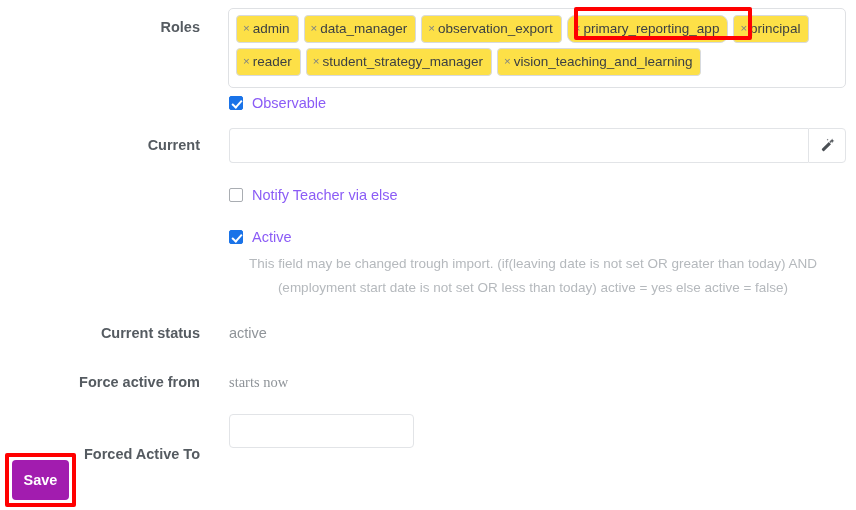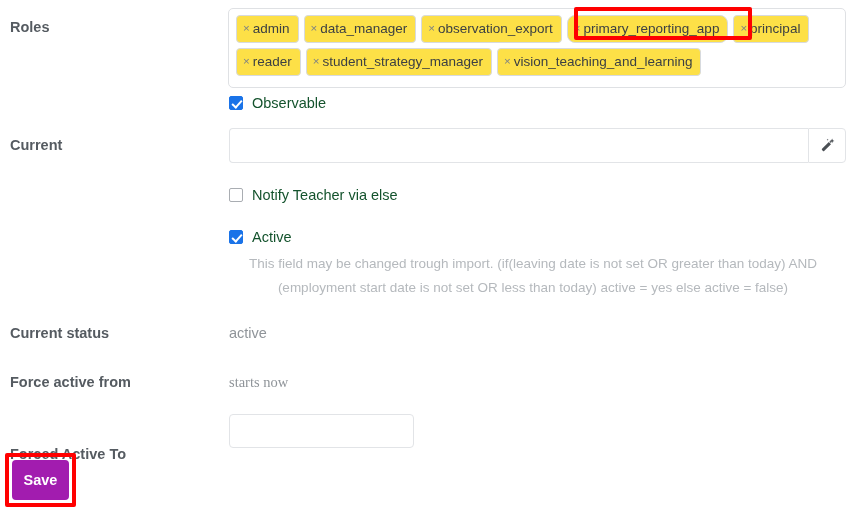--- a/index.html
+++ b/index.html
@@ -24,20 +24,21 @@
     width: 856px;
   }
 
   .form-row {
     position: absolute;
     display: block;
   }
 
   .label {
     position: absolute;
+    text-align: right;
     font-weight: bold;
     font-size: 14.5px;
     color: #555b61;
     width: 190px;
     left: 10px;
   }
 
   
   #row-roles { left: 0; top: 0; }
   #roles-label { top: 19px; }
@@ -121,21 +122,21 @@
     border: solid #ffffff;
     border-width: 0 2px 2px 0;
     transform: rotate(42deg);
   }
   .cb.off {
     background: #ffffff;
     border: 1px solid #a9adb2;
   }
   .check-label {
     font-size: 14.5px;
-    color: #14532d;
+    color: #8b5cf6;
     line-height: 16px;
   }
 
   
   #password-label { top: 137px; }
   .input-group {
     position: absolute;
     left: 229px;
     top: 128px;
     width: 617px;

